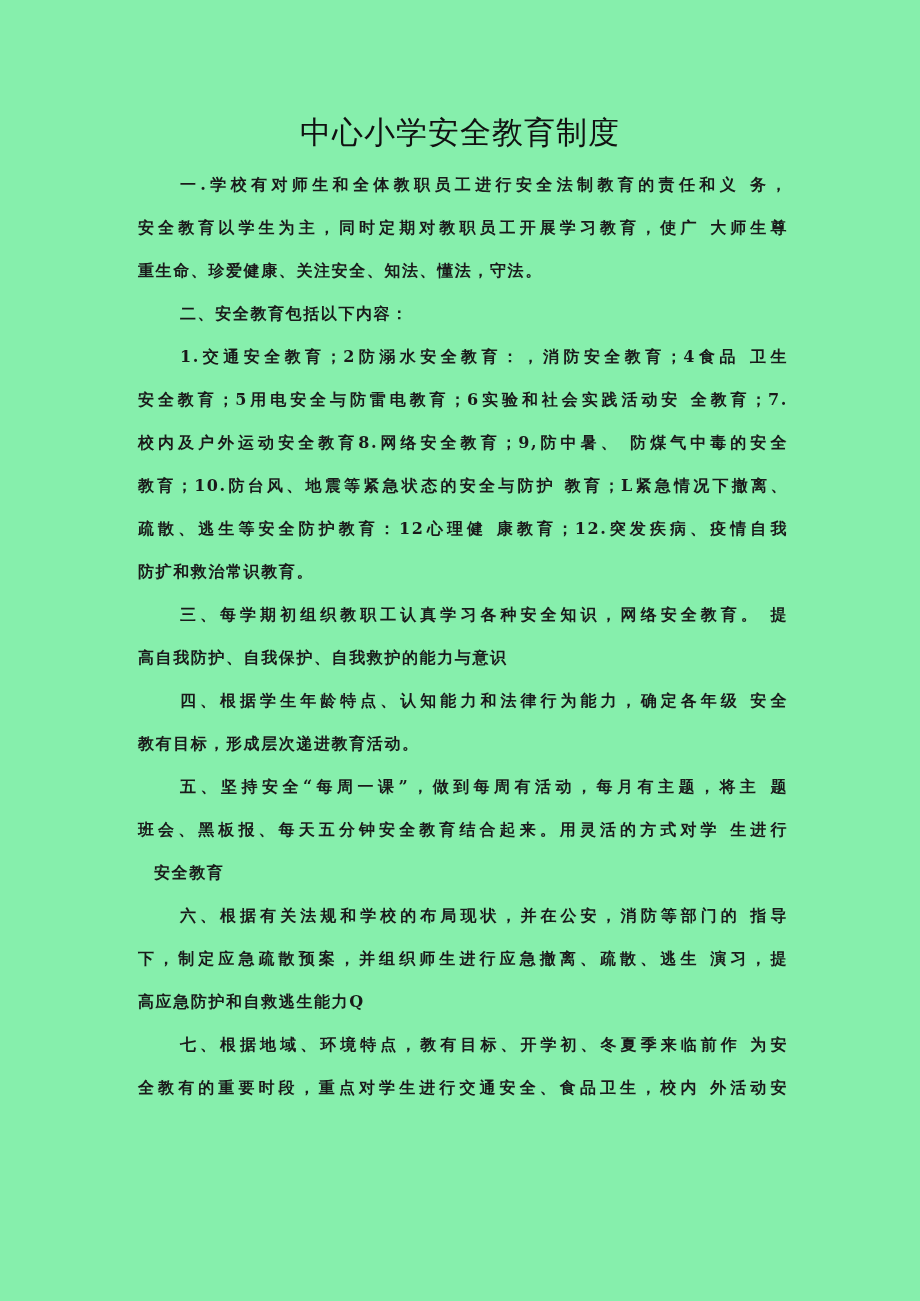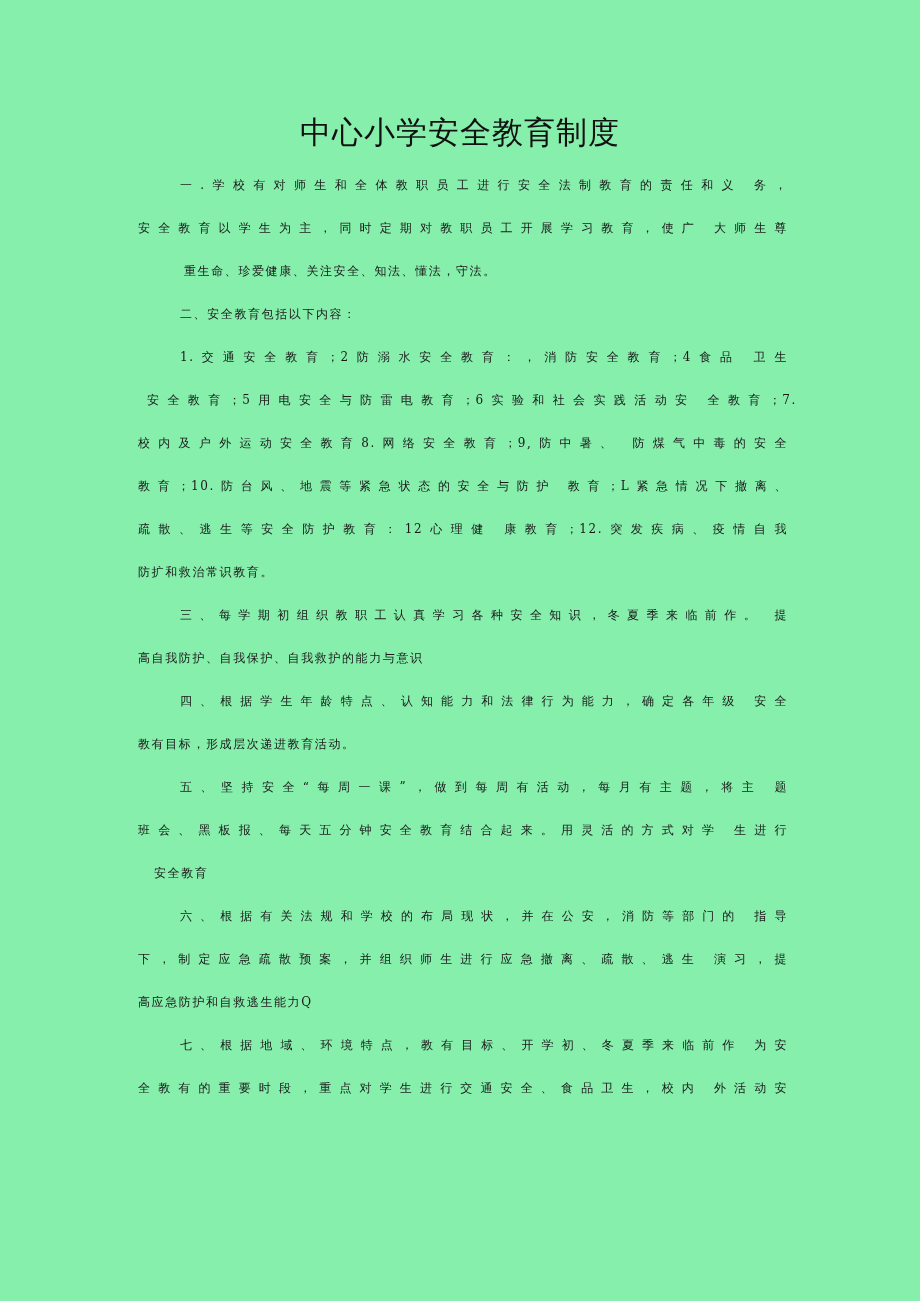--- a/index.html
+++ b/index.html
@@ -5,44 +5,44 @@
     html, body { margin: 0; padding: 0; background: #ffffff; }
     body { width: 920px; height: 1301px; position: relative; overflow: hidden; }
     .page { position: absolute; left: 0; top: 0; width: 920px; height: 1301px; background: #86efac; }
     .title {
       position: absolute; left: 0; width: 920px; top: 112px; text-align: center;
       font-family: "DejaVu Sans", sans-serif; font-size: 31px; color: #111111;
       letter-spacing: 1px; line-height: 40px;
     }
     .line {
       position: absolute; left: 138px; width: 650px; height: 30px;
-      font-family: "DejaVu Serif", serif; font-size: 12px; color: #1a1a1a;
+      font-family: "DejaVu Serif", serif; font-size: 16px; color: #1a1a1a;
       line-height: 30px; white-space: nowrap; letter-spacing: 1.6px;
-      text-align: justify; text-align-last: justify;
+      text-align: justify; text-align-last: justify; font-weight: bold;
     }
     .line.indent { left: 180px; width: 608px; }
     .line.last { text-align-last: left; }
   </style>
 </head>
 <body>
 
 <div class="page">
   <div class="title">中心小学安全教育制度</div>
   <div id="body-lines">
       <div class="line indent" style="top: 170px;">一.学校有对师生和全体教职员工进行安全法制教育的责任和义  务，</div>
       <div class="line" style="top: 213px;">安全教育以学生为主，同时定期对教职员工开展学习教育，使广 大师生尊</div>
-      <div class="line last" style="top: 256px; margin-left: 46px;">重生命、珍爱健康、关注安全、知法、懂法，守法。</div>
+      <div class="line last" style="top: 256px;">重生命、珍爱健康、关注安全、知法、懂法，守法。</div>
       <div class="line indent last" style="top: 299px;">二、安全教育包括以下内容：</div>
       <div class="line indent" style="top: 342px;">1.交通安全教育；2防溺水安全教育：，消防安全教育；4食品   卫生</div>
-      <div class="line" style="top: 385px; margin-left: 9px;">安全教育；5用电安全与防雷电教育；6实验和社会实践活动安  全教育；7.</div>
+      <div class="line" style="top: 385px;">安全教育；5用电安全与防雷电教育；6实验和社会实践活动安  全教育；7.</div>
       <div class="line" style="top: 428px;">校内及户外运动安全教育8.网络安全教育；9,防中暑、 防煤气中毒的安全</div>
       <div class="line" style="top: 471px;">教育；10.防台风、地震等紧急状态的安全与防护 教育；L紧急情况下撤离、</div>
       <div class="line" style="top: 514px;">疏散、逃生等安全防护教育：12心理健  康教育；12.突发疾病、疫情自我</div>
       <div class="line last" style="top: 557px;">防扩和救治常识教育。</div>
-      <div class="line indent" style="top: 600px;">三、每学期初组织教职工认真学习各种安全知识，冬夏季来临前作。 提</div>
+      <div class="line indent" style="top: 600px;">三、每学期初组织教职工认真学习各种安全知识，网络安全教育。 提</div>
       <div class="line last" style="top: 643px;">高自我防护、自我保护、自我救护的能力与意识</div>
       <div class="line indent" style="top: 686px;">四、根据学生年龄特点、认知能力和法律行为能力，确定各年级 安全</div>
       <div class="line last" style="top: 729px;">教有目标，形成层次递进教育活动。</div>
       <div class="line indent" style="top: 772px;">五、坚持安全“每周一课”，做到每周有活动，每月有主题，将主 题</div>
       <div class="line" style="top: 815px;">班会、黑板报、每天五分钟安全教育结合起来。用灵活的方式对学 生进行</div>
       <div class="line last" style="top: 858px; margin-left: 16px;">安全教育</div>
       <div class="line indent" style="top: 901px;">六、根据有关法规和学校的布局现状，并在公安，消防等部门的 指导</div>
       <div class="line" style="top: 944px;">下，制定应急疏散预案，并组织师生进行应急撤离、疏散、逃生 演习，提</div>
       <div class="line last" style="top: 987px;">高应急防护和自救逃生能力Q</div>
       <div class="line indent" style="top: 1030px;">七、根据地域、环境特点，教有目标、开学初、冬夏季来临前作 为安</div>

